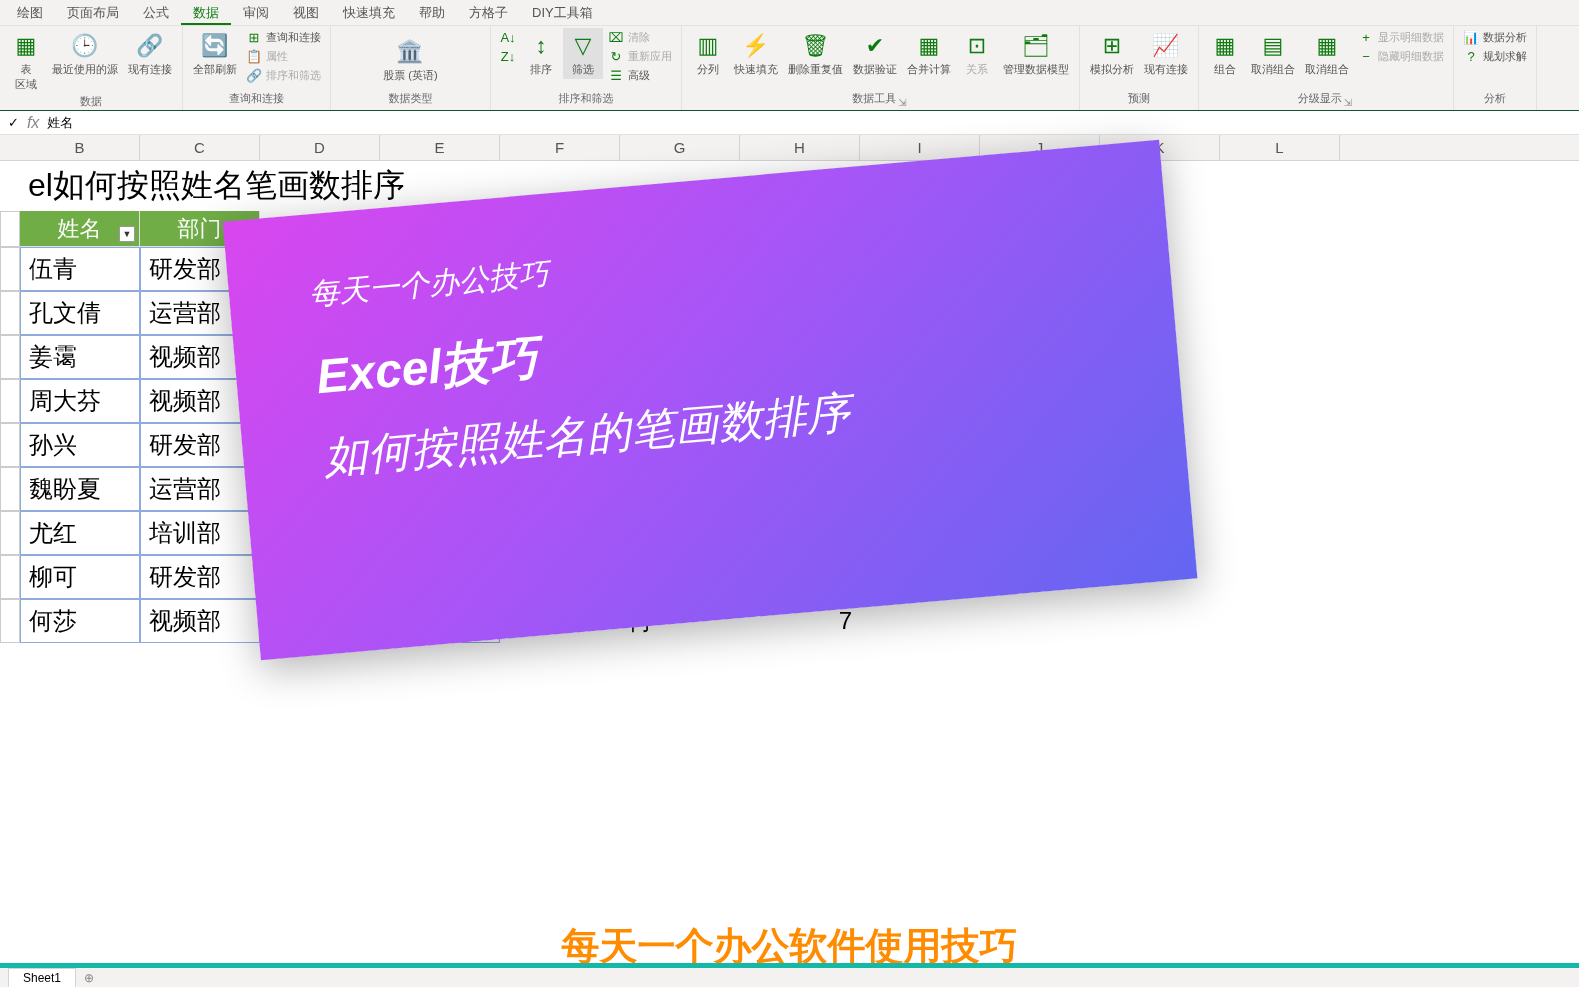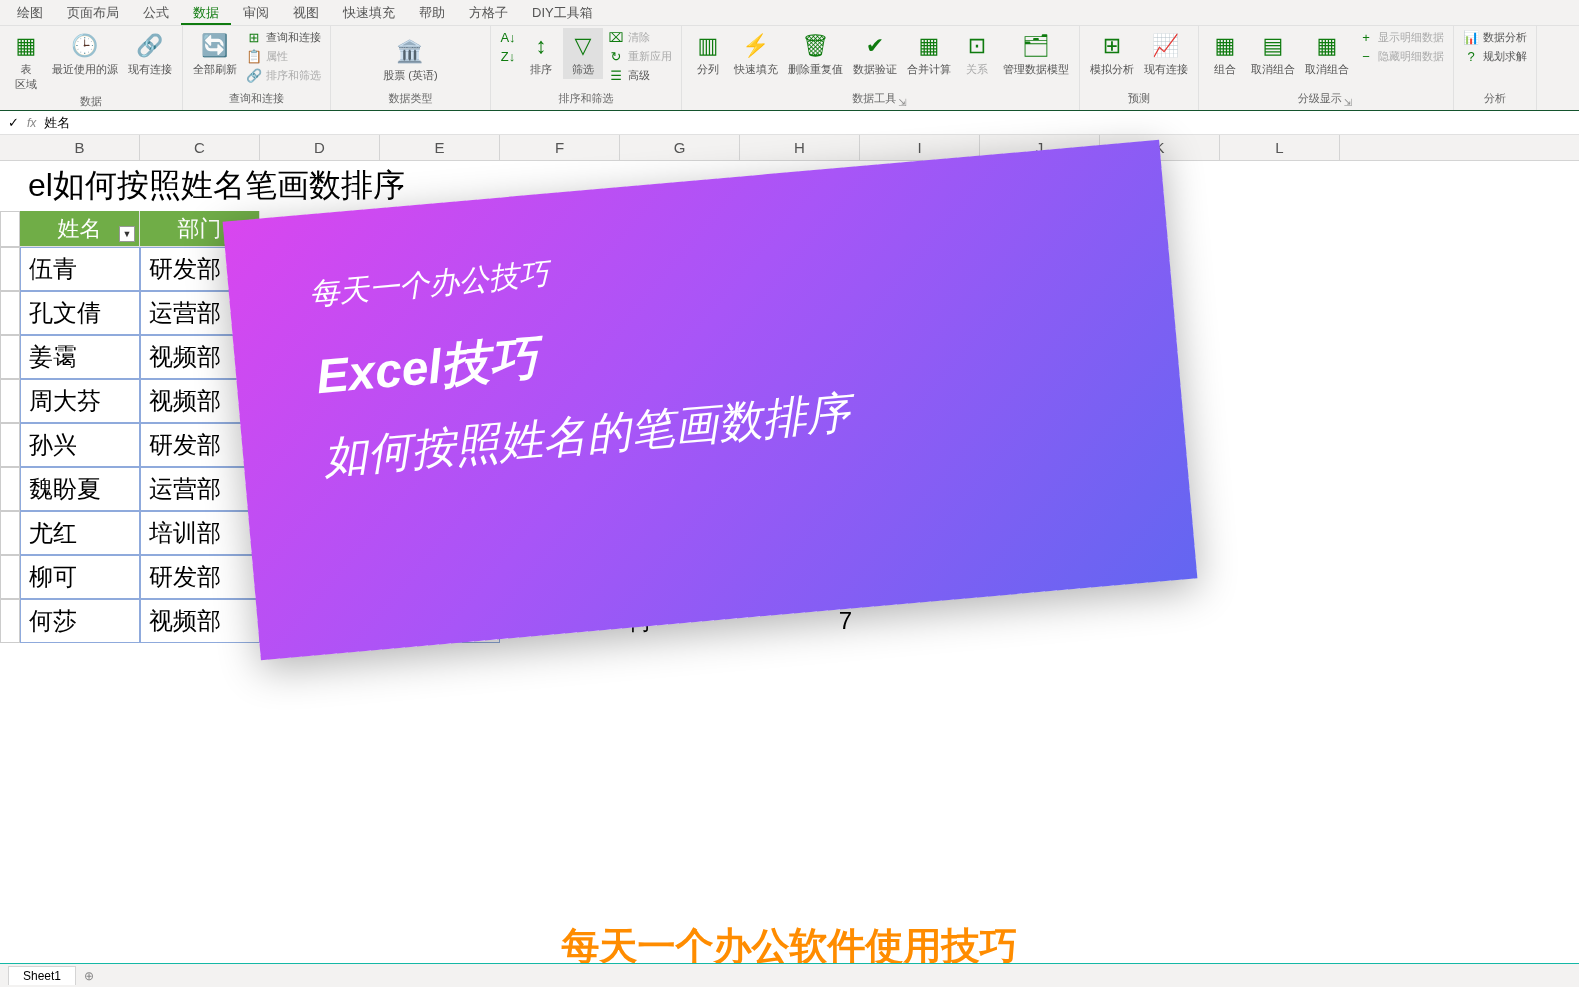--- a/index.html
+++ b/index.html
@@ -14,32 +14,32 @@
 .group-label{font-size:11px;color:#666;text-align:center;padding-bottom:2px;}
 .btn{display:flex;flex-direction:column;align-items:center;padding:2px 4px;cursor:pointer;font-size:11px;color:#555;}
 .btn.lg{min-width:40px;}
 .btn .ico{width:32px;height:32px;display:flex;align-items:center;justify-content:center;font-size:22px;color:#0f7b0f;}
 .btn.sm{flex-direction:row;gap:4px;padding:1px 3px;}
 .btn.sm .ico{width:16px;height:16px;font-size:13px;}
 .vstack{display:flex;flex-direction:column;gap:1px;}
 .disabled{color:#aaa;}
 .launcher{font-size:10px;color:#888;align-self:flex-end;padding:0 2px;}
 .formula-bar{display:flex;align-items:center;height:24px;border-bottom:1px solid #e1e1e1;padding:0 8px;font-size:13px;gap:8px;background:#fff;}
-.fx{font-style:italic;color:#888;font-size:12px;}
+.fx{font-style:italic;color:#888;font-size:16px;}
 .sheet{position:relative;height:calc(100% - 160px);overflow:hidden;}
 .col-headers{display:flex;height:26px;background:#f3f2f1;border-bottom:1px solid #d4d4d4;}
 .col-h{border-right:1px solid #d4d4d4;text-align:center;font-size:15px;color:#555;line-height:26px;}
 .grid{position:relative;}
 .row{display:flex;height:44px;}
 .cell{border-right:1px solid #e0e0e0;border-bottom:1px solid #e0e0e0;padding:4px 8px;font-size:24px;display:flex;align-items:center;}
 .title-row .cell{font-size:32px;border:none;white-space:nowrap;}
 .hdr-cell{background:#70ad47;color:#fff;font-size:22px;justify-content:center;position:relative;}
 .hdr-cell .filter-ico{position:absolute;right:4px;bottom:4px;width:16px;height:16px;background:#fff;border:1px solid #999;display:flex;align-items:center;justify-content:center;font-size:9px;color:#333;}
 .data-cell{border:1px solid #8faadc;font-size:24px;}
-.bottom-tabs{position:absolute;bottom:0;left:0;width:100%;height:24px;background:#f3f2f1;border-top:1px solid #14b8a6;display:flex;align-items:center;padding:0 8px;font-size:12px;}
+.bottom-tabs{position:absolute;bottom:0;left:0;width:100%;height:24px;background:#f3f2f1;border-top:5px solid #14b8a6;display:flex;align-items:center;padding:0 8px;font-size:12px;}
 .sheet-tab{background:#fff;padding:2px 14px;border:1px solid #d4d4d4;border-bottom:none;}
 .overlay-card{position:absolute;width:940px;height:440px;left:240px;top:180px;transform:rotate(-5deg);background:linear-gradient(135deg,#d946ef 0%,#a855f7 45%,#6366f1 100%);color:#fff;padding:60px 80px;box-shadow:0 10px 40px rgba(0,0,0,0.3);}
 .overlay-card .l1{font-size:30px;font-style:italic;margin-bottom:30px;}
 .overlay-card .l2{font-size:48px;font-style:italic;font-weight:bold;margin-bottom:20px;}
 .overlay-card .l3{font-size:44px;font-style:italic;}
 .caption{position:absolute;bottom:15px;left:50%;transform:translateX(-50%);font-size:38px;color:#ff8c00;text-shadow:0 0 6px #fff,0 0 6px #fff;font-weight:bold;margin-top:16px;}
 </style>
 </head>
 <body>
 

